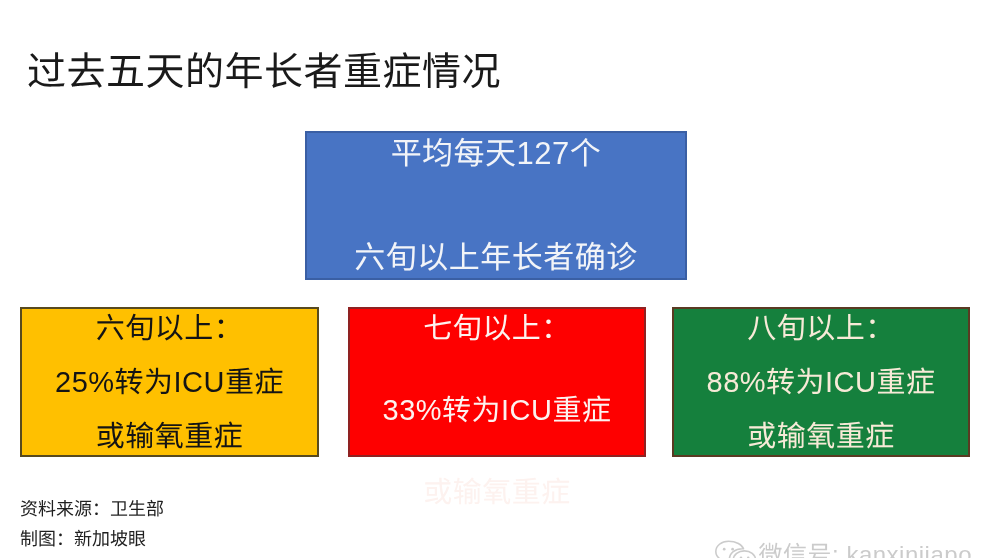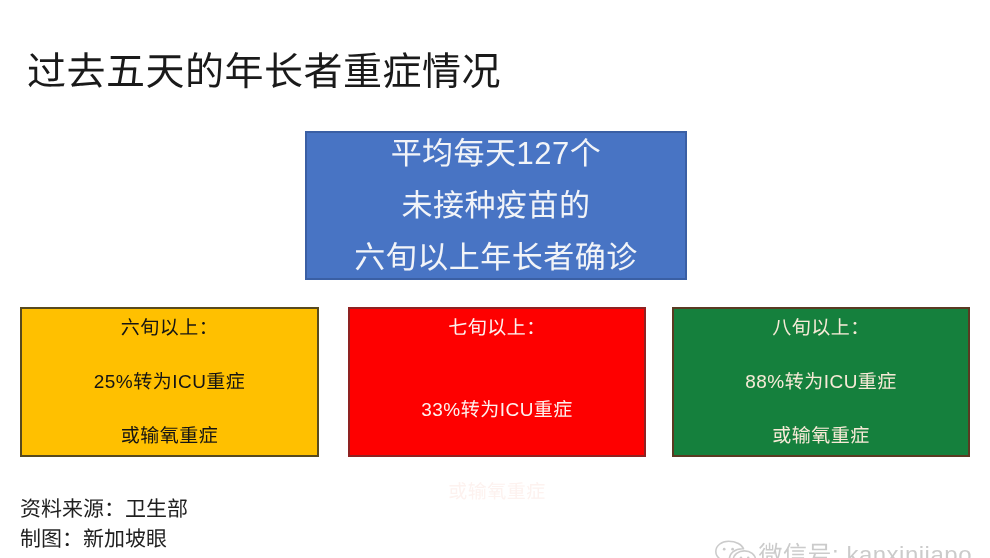--- a/index.html
+++ b/index.html
@@ -59,21 +59,21 @@
   }
   .box-blue .line {
     color: #f2f4f8;
     font-size: 31px;
     line-height: 41px;
     letter-spacing: 0.5px;
   }
 
   
   .box-group .line {
-    font-size: 19px;
+    font-size: 29px;
     line-height: 38px;
     letter-spacing: 0.5px;
   }
   .box-yellow {
     left: 20px;
     top: 281px;
     width: 299px;
     height: 150px;
     background: #ffc000;
     border: 2px solid #584a1e;
@@ -100,21 +100,21 @@
     border: 2px solid #5a3a22;
   }
   .box-brown .line { color: #f7ead7; }
 
   
   .footer-source {
     position: absolute;
     left: 20px;
     top: 468px;
     color: #1f1f1f;
-    font-size: 21px;
+    font-size: 18px;
     line-height: 30px;
   }
   .footer-source div { white-space: nowrap; }
 
   
   .watermark {
     position: absolute;
     right: 18px;
     bottom: 12px;
     display: flex;
@@ -138,21 +138,20 @@
 </style>
 </head>
 <body>
 
 <div id="infographic">
 
   <div class="page-title">过去五天的年长者重症情况</div>
 
   <div class="box box-blue">
     <div class="line">平均每天127个</div>
-    <div class="line">未接种疫苗的</div>
     <div class="line">六旬以上年长者确诊</div>
   </div>
 
   <div class="box box-group box-yellow">
     <div class="line">六旬以上：</div>
     <div class="line">25%转为ICU重症</div>
     <div class="line">或输氧重症</div>
   </div>
 
   <div class="box box-group box-red">

